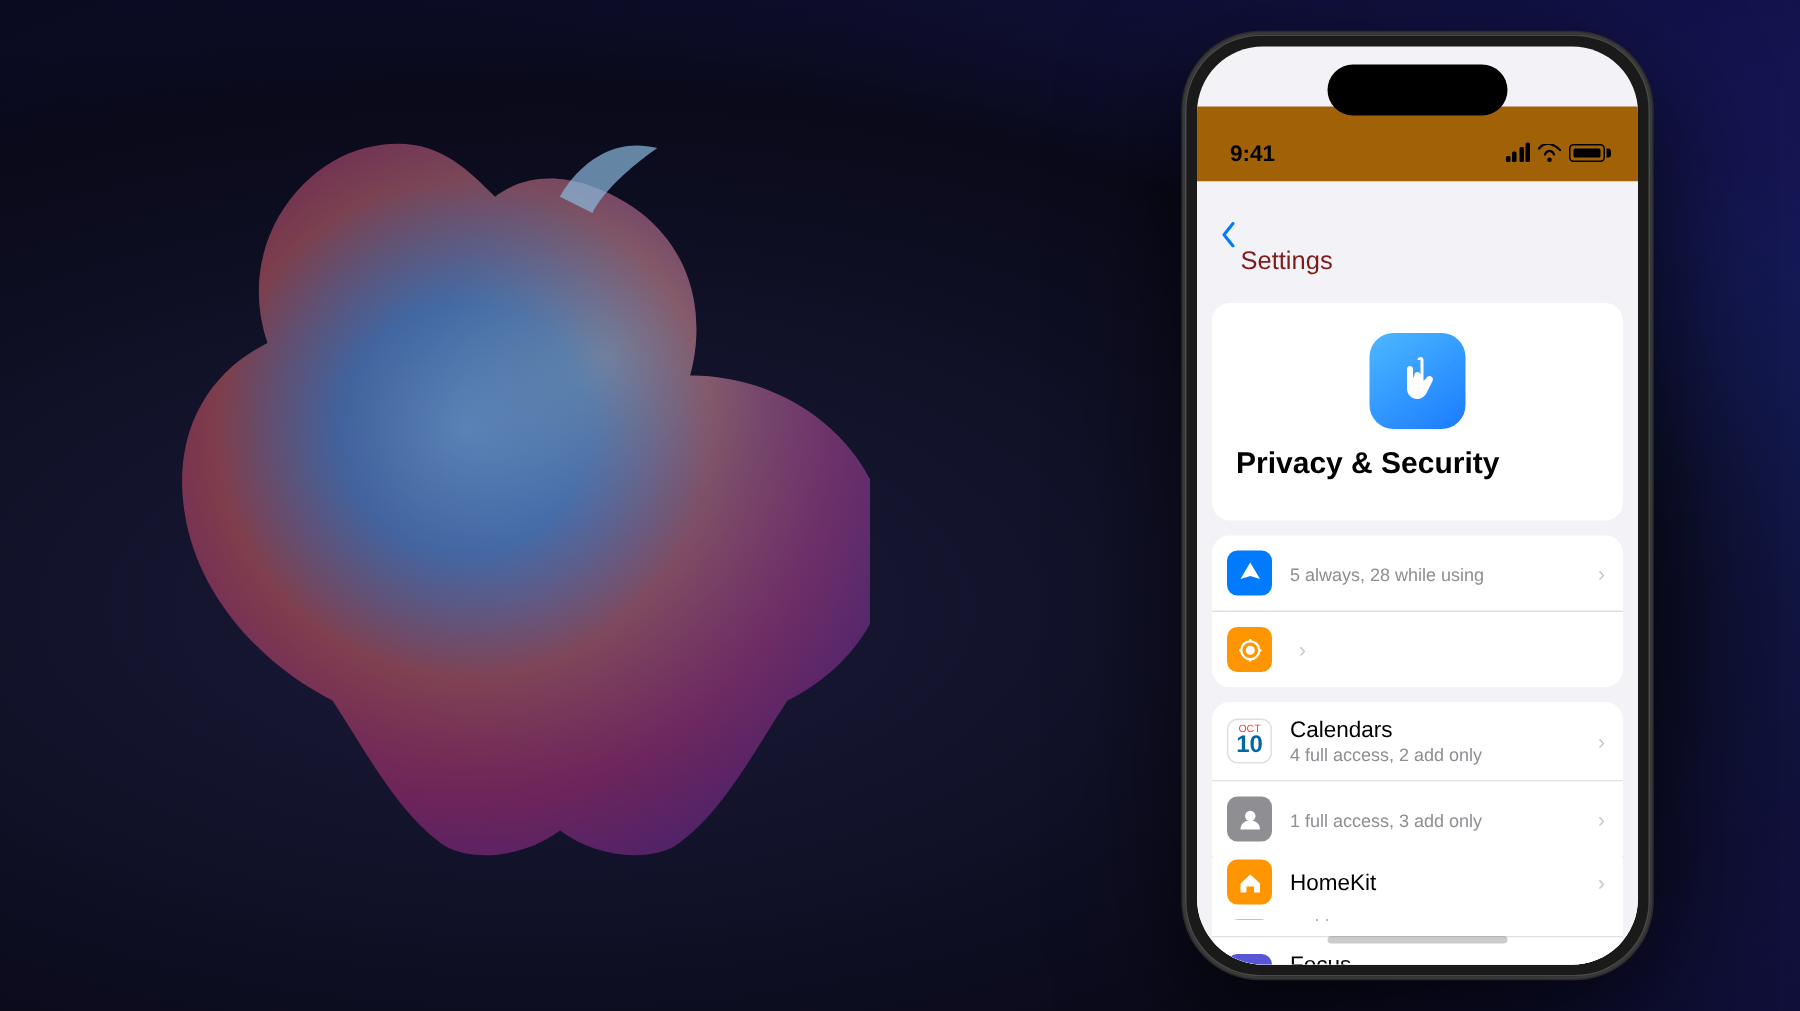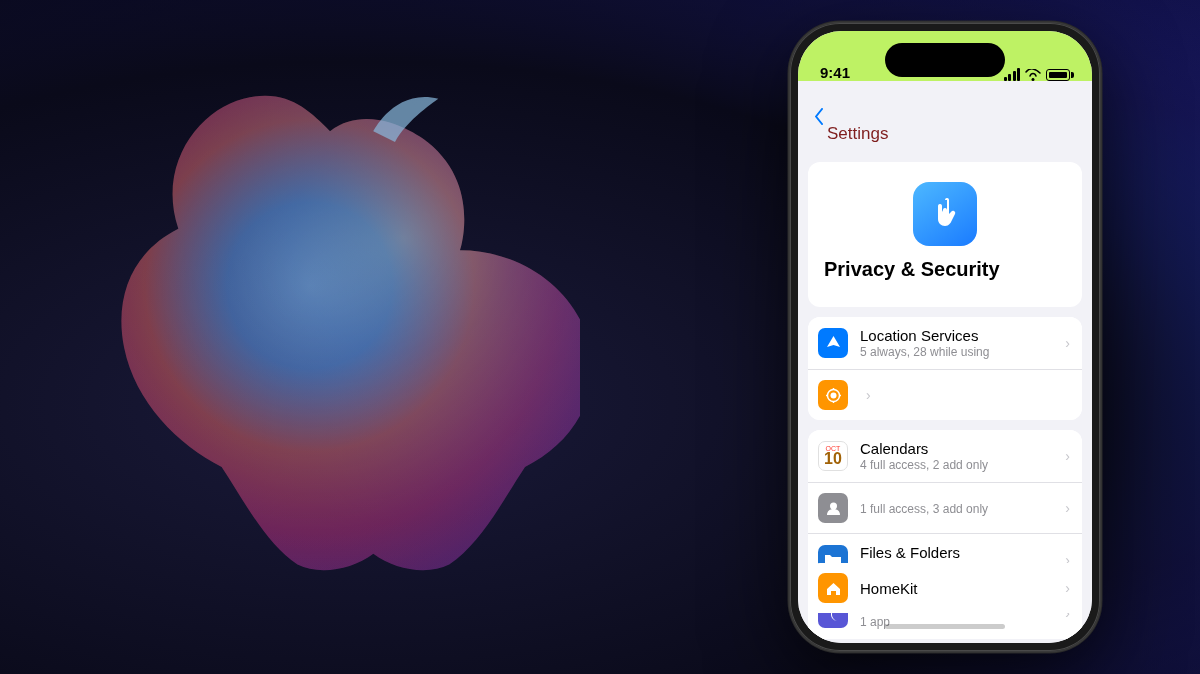--- a/index.html
+++ b/index.html
@@ -73,24 +73,25 @@
       bottom: 8px;
       background: #f2f2f7;
       border-radius: 44px;
       overflow: hidden;
     }
 
     
     .status-bar {
       display: flex;
       justify-content: space-between;
-      align-items: flex-end;
+      align-items: center;
       padding: 12px 22px 0;
       height: 50px;
-      background: #bef264;
+      background: #a16207;
+      margin-top: 40px;
     }
 
     .status-time {
       font-size: 15px;
       font-weight: 600;
       color: #000;
     }
 
     .status-icons {
       display: flex;
@@ -241,21 +242,21 @@
     }
 
     
     .icon-blue { background: #007aff; }
     .icon-orange { background: #ff9500; }
     .icon-gray { background: #8e8e93; }
     .icon-blue-folder { background: #1c74d4; }
     .icon-indigo { background: #5856d6; }
     .icon-calendar { background: white; border: 1px solid #e0e0e0; color: #ff3b30; font-size: 11px; font-weight: 600; flex-direction: column; line-height: 1; }
     .icon-calendar-month { font-size: 7px; font-weight: 500; color: #ff3b30; text-transform: uppercase; }
-    .icon-calendar-day { font-size: 16px; font-weight: 700; color: #a16207; margin-top: -1px; }
+    .icon-calendar-day { font-size: 16px; font-weight: 700; color: #0369a1; margin-top: -1px; }
 
     
     .home-indicator {
       position: absolute;
       bottom: 14px;
       left: 50%;
       transform: translateX(-50%);
       width: 120px;
       height: 5px;
       background: #000;
@@ -385,21 +386,20 @@
 
         <div class="settings-group">
 
           <div class="settings-row">
             <div class="row-icon icon-blue">
               <svg width="17" height="17" viewBox="0 0 17 17">
                 <path d="M8.5,1 L15,12 L8.5,10 L2,12 Z" fill="white"></path>
               </svg>
             </div>
             <div class="row-text">
-              <div class="row-title">Location Services</div>
               <div class="row-subtitle">5 always, 28 while using</div>
             </div>
             <span class="chevron-right">›</span>
           </div>
 
           <div class="settings-row">
             <div class="row-icon icon-orange">
               <svg width="17" height="17" viewBox="0 0 17 17">
                 <circle cx="8.5" cy="8.5" r="3" fill="white"></circle>
                 <circle cx="8.5" cy="8.5" r="6" stroke="white" stroke-width="1.5" fill="none"></circle>

